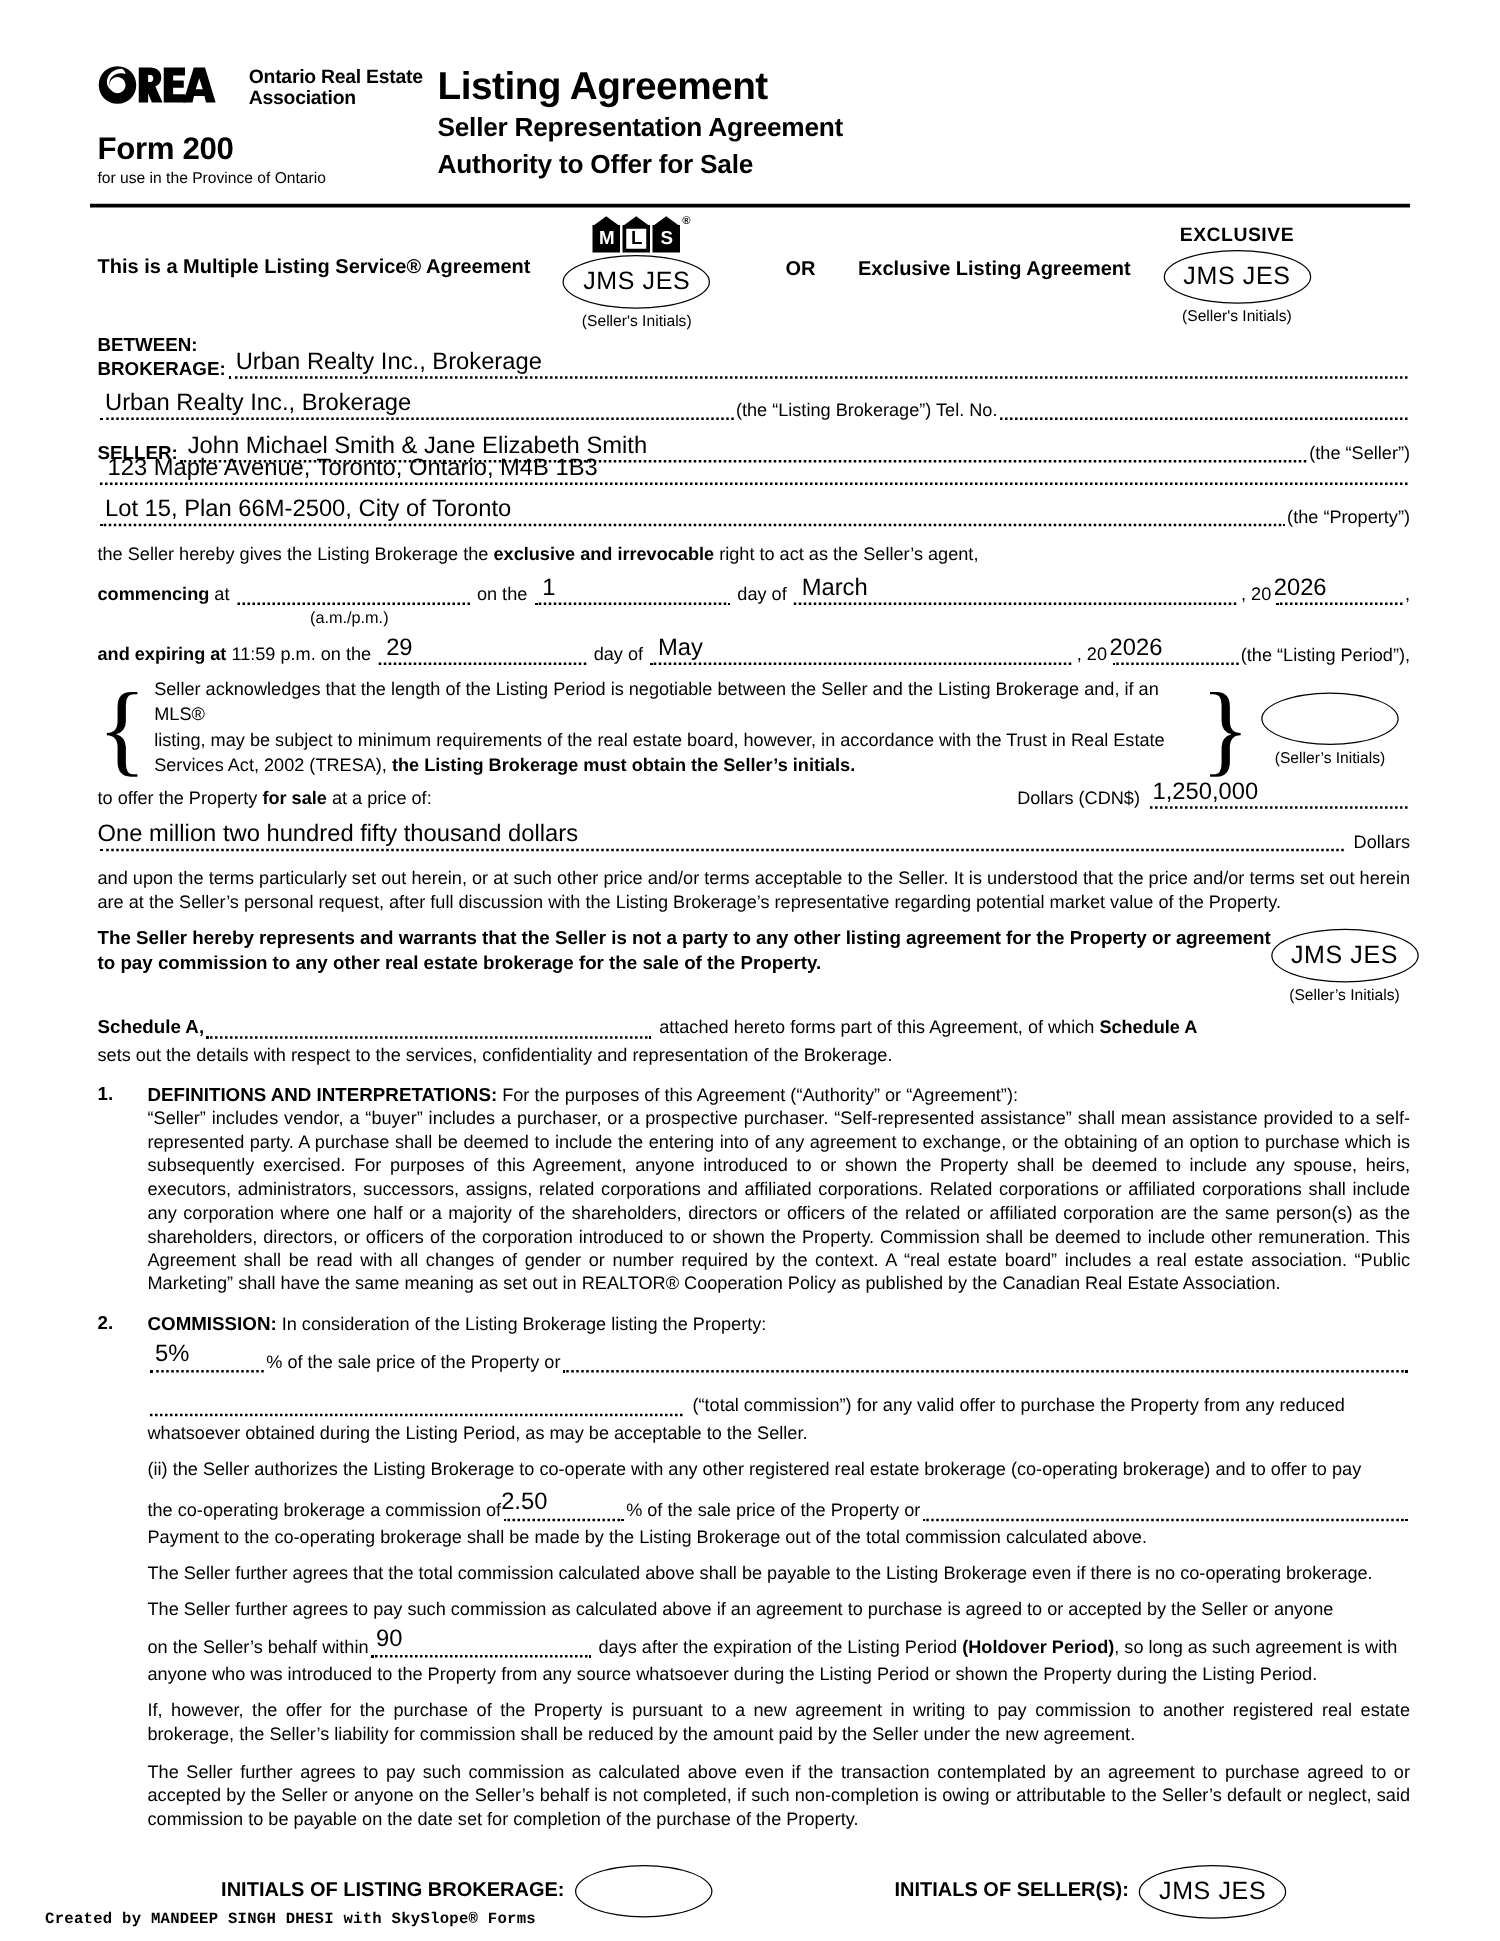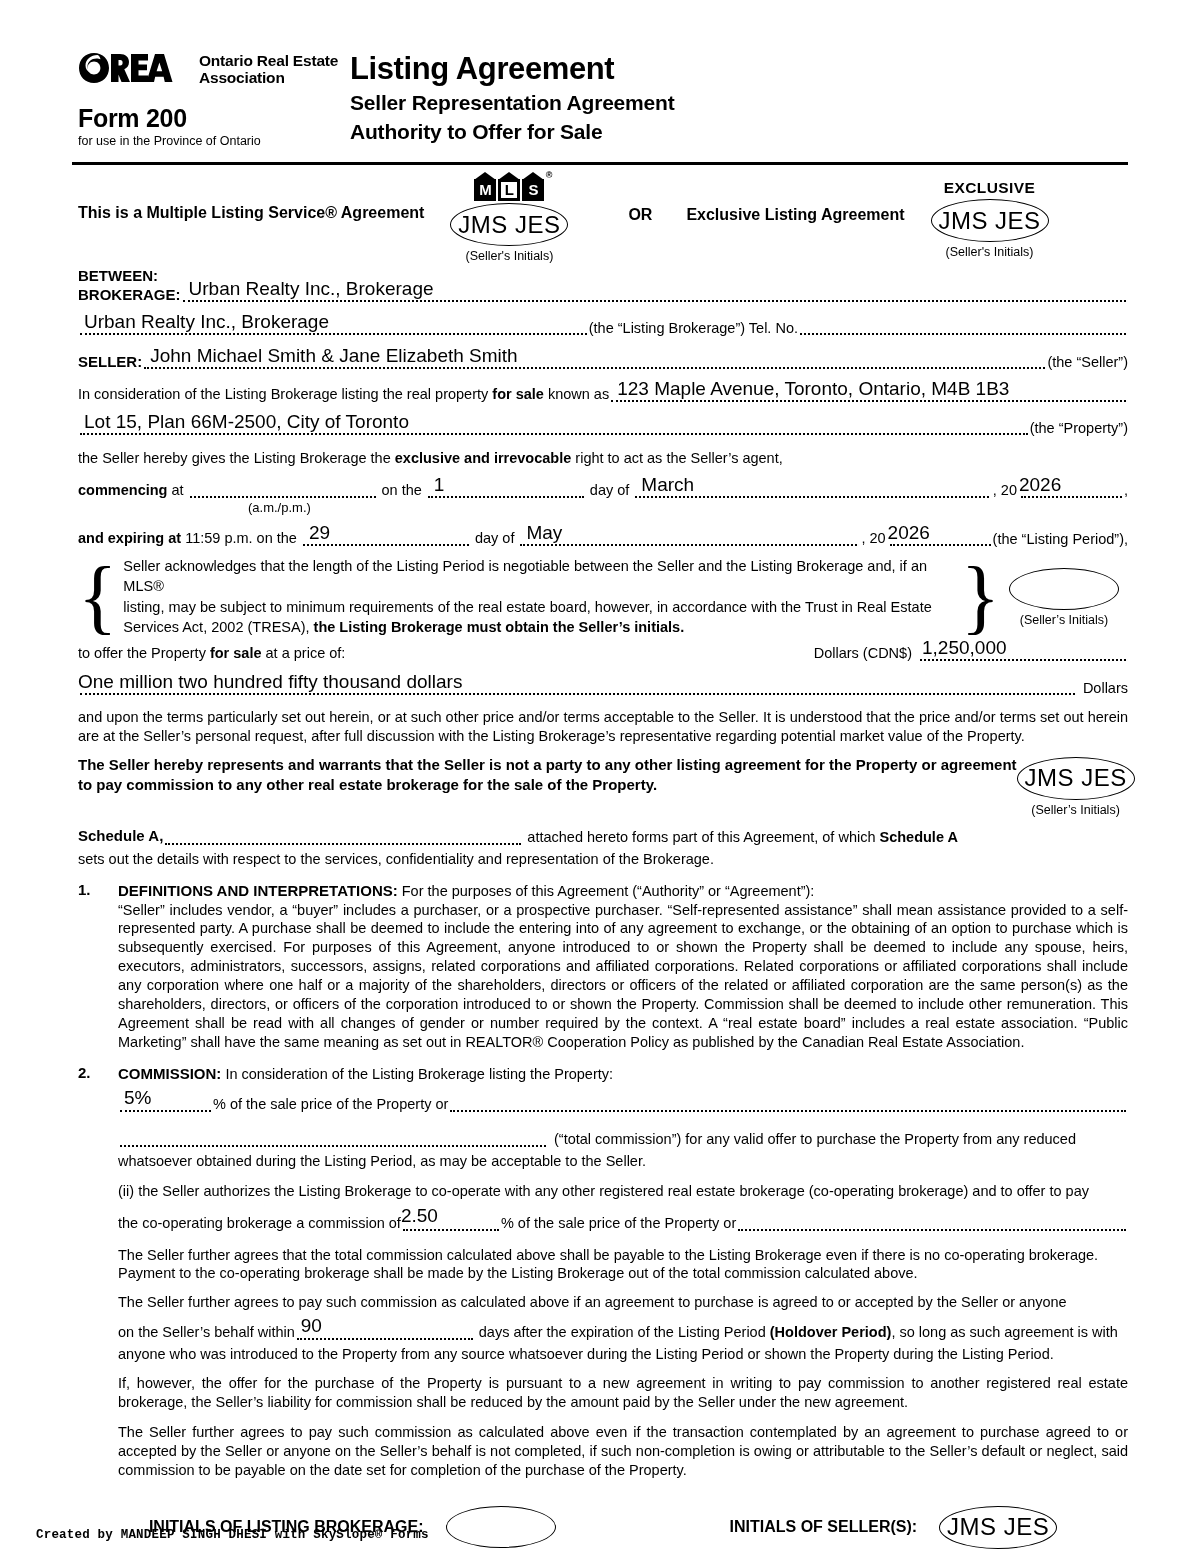--- a/index.html
+++ b/index.html
@@ -57,21 +57,21 @@
   }
   .mls-house.outline { background: #000; }
   .mls-house.outline .inner {
     position: absolute; top: 3px; left: 3px; width: 16px; height: 16px;
     background: #fff;
   }
   .reg { font-size: 9px; vertical-align: super; font-weight: bold; }
   .oval {
     width: 118px; height: 43px; border: 1.6px solid #000; border-radius: 50%;
     display: flex; align-items: center; justify-content: center;
-    font-size: 24px; letter-spacing: 0.5px; margin: 2px auto 0 auto;
+    font-size: 20px; letter-spacing: 0.5px; margin: 2px auto 0 auto;
   }
   .oval.blank { width: 110px; height: 42px; }
   .init-cap { font-size: 12.5px; margin-top: 3px; }
   .or-txt { font-size: 16px; font-weight: bold; padding-top: 27px; width: 92px; text-align: center; }
   .excl-txt { font-size: 16px; font-weight: bold; padding-top: 27px; }
   .excl-word { font-size: 15.5px; font-weight: bold; letter-spacing: 0.4px; }
 
   
   .between { font-size: 15px; font-weight: bold; margin-top: 4px; }
   .field-row { display: flex; align-items: flex-end; position: relative; margin-top: 2px; }
@@ -89,21 +89,21 @@
   .brace-init { width: 128px; text-align: center; }
 
   
   .clause { display: flex; margin-top: 13px; }
   .clause-num { width: 40px; font-size: 15px; font-weight: bold; flex-shrink: 0; }
   .clause-body { flex: 1; font-size: 14.5px; line-height: 1.3; text-align: justify; }
   .clause-head { font-weight: bold; font-size: 15px; }
   .sub-p { margin-top: 11px; }
 
   
-  .init-bar { display: flex; align-items: center; justify-content: center; gap: 14px; margin-top: 26px; }
+  .init-bar { display: flex; align-items: center; justify-content: center; gap: 0; margin-top: 26px; }
   .init-label { font-size: 16px; font-weight: bold; }
   .created-by {
     position: absolute; left: 36px; top: 1528px;
     font-family: "Liberation Mono", monospace; font-size: 12.5px; font-weight: bold; letter-spacing: 0.2px;
   }
 </style>
 </head>
 <body>
 
 <div class="page">
@@ -194,25 +194,20 @@
     <div class="field-row" style="margin-top:14px">
       <span class="field-key">SELLER:</span>
       <span class="over">
         <span class="fill-abs">John Michael Smith &amp; Jane Elizabeth Smith</span>
         <span class="dots" style="display:block;"></span>
       </span>
       <span class="tail">(the “Seller”)</span>
     </div>
 
     <div class="field-row" style="margin-top:12px">
-      <span class="lbl" style="padding-bottom:3px">
-        <span>In consideration of the Listing Brokerage listing the real property</span>
-        <span class="bold">for sale</span>
-        <span>known as</span>
-      </span>
       <span class="over">
         <span class="fill-abs">123 Maple Avenue, Toronto, Ontario, M4B 1B3</span>
         <span class="dots" style="display:block;"></span>
       </span>
     </div>
 
     <div class="field-row" style="margin-top:14px">
       <span class="over">
         <span class="fill-abs" style="left:6px">Lot 15, Plan 66M-2500, City of Toronto</span>
         <span class="dots" style="display:block;"></span>
@@ -378,23 +373,23 @@
           <span class="lbl" style="padding-bottom:3px">the co-operating brokerage a commission of</span>
           <span class="over" style="flex:0 0 100px">
             <span class="fill-abs" style="left:0">2.50</span>
             <span class="dots" style="display:block;"></span>
           </span>
           <span class="lbl" style="padding-bottom:3px">% of the sale price of the Property or</span>
           <span class="over">
             <span class="dots" style="display:block;"></span>
           </span>
         </div>
+        <div class="lbl" style="margin-top:0px">Payment to the co-operating brokerage shall be made by the Listing Brokerage out of the total commission calculated above.</div>
+
         <div class="lbl sub-p" style="white-space:normal">The Seller further agrees that the total commission calculated above shall be payable to the Listing Brokerage even if there is no co-operating brokerage.</div>
-
-        <div class="lbl" style="margin-top:0px">Payment to the co-operating brokerage shall be made by the Listing Brokerage out of the total commission calculated above.</div>
         <div class="lbl sub-p" style="white-space:normal">The Seller further agrees to pay such commission as calculated above if an agreement to purchase is agreed to or accepted by the Seller or anyone</div>
 
         <div class="field-row" style="margin-top:12px">
           <span class="lbl" style="padding-bottom:3px">on the Seller’s behalf within</span>
           <span class="over" style="flex:0 0 180px">
             <span class="fill-abs" style="left:6px">90</span>
             <span class="dots" style="display:block;"></span>
           </span>
           <span class="lbl" style="padding:0 0 3px 4px">days after the expiration of the Listing Period</span>
           <span class="lbl bold" style="padding:0 0 3px 4px">(Holdover Period)</span>

